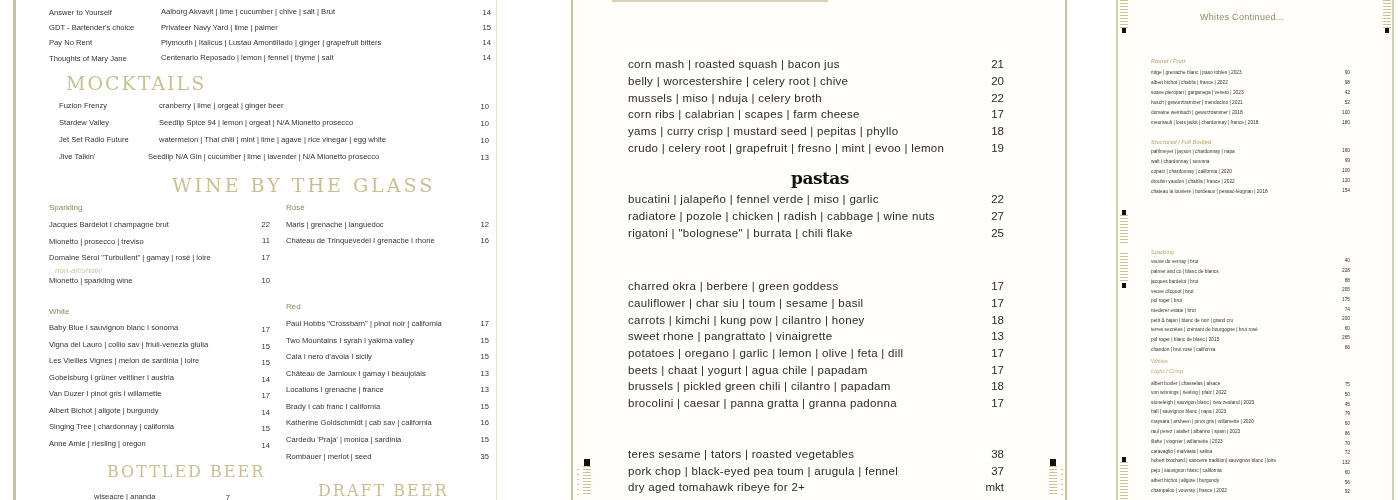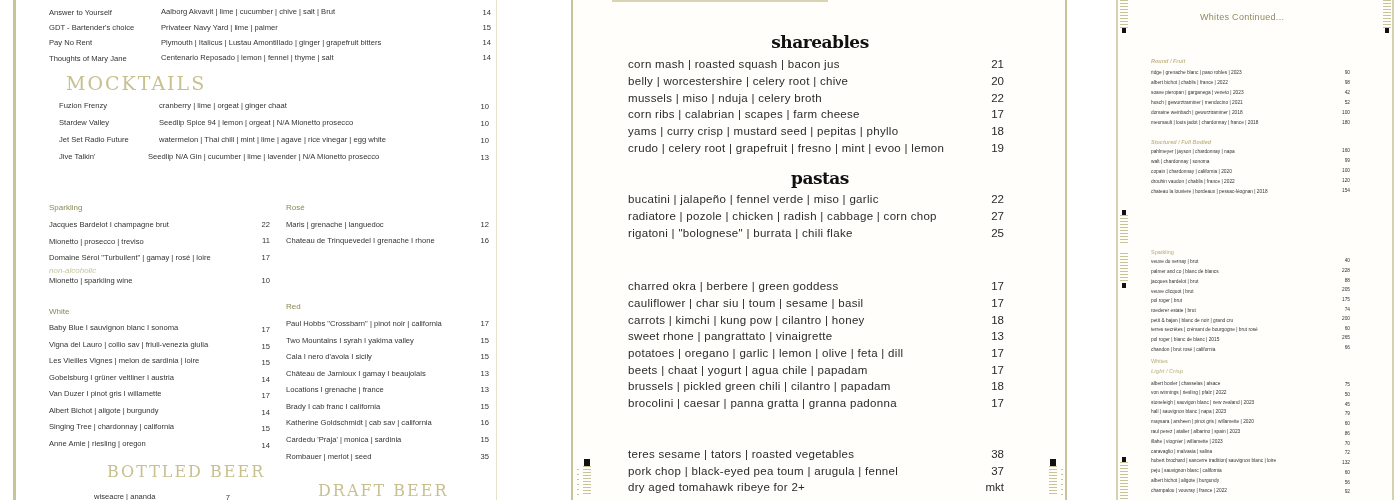--- a/index.html
+++ b/index.html
@@ -62,45 +62,46 @@
     <span class="price" style="left:467px;top:38px">14</span>
 
     <span class="row" style="left:49px;top:54px">Thoughts of Mary Jane</span>
     <span class="row" style="left:161px;top:53px">Centenario Reposado | lemon | fennel | thyme | salt</span>
     <span class="price" style="left:467px;top:53px">14</span>
   </div>
 
   <div class="heading-gold" style="left:66px;top:72px;font-size:19px;">MOCKTAILS</div>
   <div>
     <span class="row" style="left:59px;top:101px">Fuzion Frenzy</span>
-    <span class="row" style="left:159px;top:101px">cranberry | lime | orgeat | ginger chaat</span>
+    <span class="row" style="left:159px;top:101px">cranberry | lime | orgeat | ginger beer</span>
     <span class="price" style="left:465px;top:102px">10</span>
 
     <span class="row" style="left:59px;top:118px">Stardew Valley</span>
     <span class="row" style="left:159px;top:118px">Seedlip Spice 94 | lemon | orgeat | N/A Mionetto prosecco</span>
     <span class="price" style="left:465px;top:119px">10</span>
 
     <span class="row" style="left:59px;top:135px">Jet Set Radio Future</span>
     <span class="row" style="left:159px;top:135px">watermelon | Thai chili | mint | lime | agave | rice vinegar | egg white</span>
     <span class="price" style="left:465px;top:136px">10</span>
 
     <span class="row" style="left:59px;top:152px">Jive Talkin'</span>
     <span class="row" style="left:148px;top:152px">Seedlip N/A Gin | cucumber | lime | lavender | N/A Mionetto prosecco</span>
     <span class="price" style="left:465px;top:153px">13</span>
   </div>
 
+  <div class="heading-gold" style="left:172px;top:174px;font-size:19px;letter-spacing:3px;">WINE BY THE GLASS</div>
 
   <span class="sub" style="left:49px;top:203px">Sparkling</span>
   <span class="row" style="left:49px;top:220px">Jacques Bardelot I champagne brut</span>
   <span class="price" style="left:246px;top:220px">22</span>
   <span class="row" style="left:49px;top:237px">Mionetto | prosecco | treviso</span>
   <span class="price" style="left:246px;top:236px">11</span>
   <span class="row" style="left:49px;top:253px">Domaine Sérol "Turbullent" | gamay | rosé | loire</span>
   <span class="price" style="left:246px;top:253px">17</span>
-  <span class="sub na" style="left:49px;top:266px">non-alcoholic</span>
+  <span class="sub na" style="left:55px;top:266px">non-alcoholic</span>
   <span class="row" style="left:49px;top:276px">Mionetto | sparkling wine</span>
   <span class="price" style="left:246px;top:276px">10</span>
 
   <span class="sub" style="left:286px;top:203px">Rosé</span>
   <span class="row" style="left:286px;top:220px">Maris | grenache | languedoc</span>
   <span class="price" style="left:465px;top:220px">12</span>
   <span class="row" style="left:286px;top:236px">Chateau de Trinquevedel I grenache I rhone</span>
   <span class="price" style="left:465px;top:236px">16</span>
 
   <span class="sub" style="left:49px;top:307px">White</span>
@@ -149,41 +150,40 @@
   <span class="row" style="left:94px;top:492px">wiseacre | ananda</span>
   <span class="price" style="left:206px;top:493px">7</span>
 
   <div class="heading-gold" style="left:318px;top:481px;font-size:16px;letter-spacing:2px;">DRAFT BEER</div>
 </div>
 
 <div id="mid" class="abs">
   <div class="frame"></div>
   <div class="topbar"></div>
 
-  <div class="food-h" style="top:32px">shareables</div>
   <div>
     <span class="food-row" style="top:58px">corn mash | roasted squash | bacon jus</span>
     <span class="food-price" style="top:58px">21</span>
     <span class="food-row" style="top:75px">belly | worcestershire | celery root | chive</span>
     <span class="food-price" style="top:75px">20</span>
     <span class="food-row" style="top:92px">mussels | miso | nduja | celery broth</span>
     <span class="food-price" style="top:92px">22</span>
     <span class="food-row" style="top:108px">corn ribs | calabrian | scapes | farm cheese</span>
     <span class="food-price" style="top:108px">17</span>
     <span class="food-row" style="top:125px">yams | curry crisp | mustard seed | pepitas | phyllo</span>
     <span class="food-price" style="top:125px">18</span>
     <span class="food-row" style="top:142px">crudo | celery root | grapefruit | fresno | mint | evoo | lemon</span>
     <span class="food-price" style="top:142px">19</span>
   </div>
 
   <div class="food-h" style="top:168px">pastas</div>
   <div>
     <span class="food-row" style="top:193px">bucatini | jalapeño | fennel verde | miso | garlic</span>
     <span class="food-price" style="top:193px">22</span>
-    <span class="food-row" style="top:210px">radiatore | pozole | chicken | radish | cabbage | corn chop</span>
+    <span class="food-row" style="top:210px">radiatore | pozole | chicken | radish | cabbage | wine nuts</span>
     <span class="food-price" style="top:210px">27</span>
     <span class="food-row" style="top:227px">rigatoni | "bolognese" | burrata | chili flake</span>
     <span class="food-price" style="top:227px">25</span>
   </div>
 
   <div>
     <span class="food-row" style="top:280px">charred okra | berbere | green goddess</span>
     <span class="food-price" style="top:280px">17</span>
     <span class="food-row" style="top:297px">cauliflower | char siu | toum | sesame | basil</span>
     <span class="food-price" style="top:297px">17</span>

